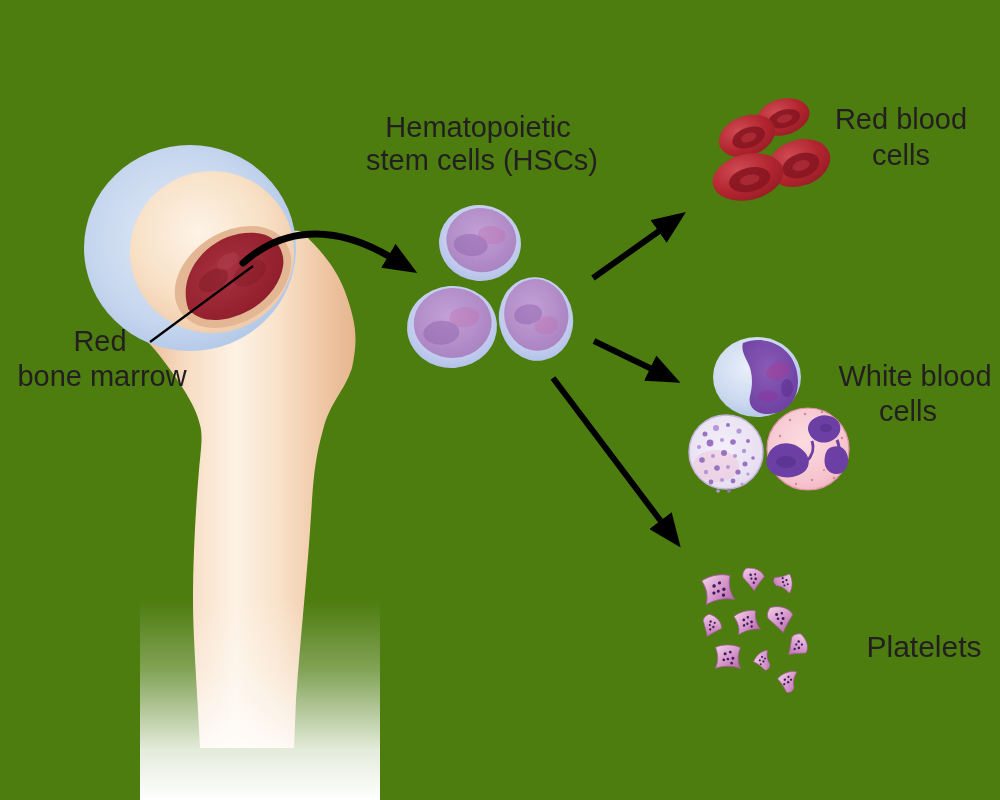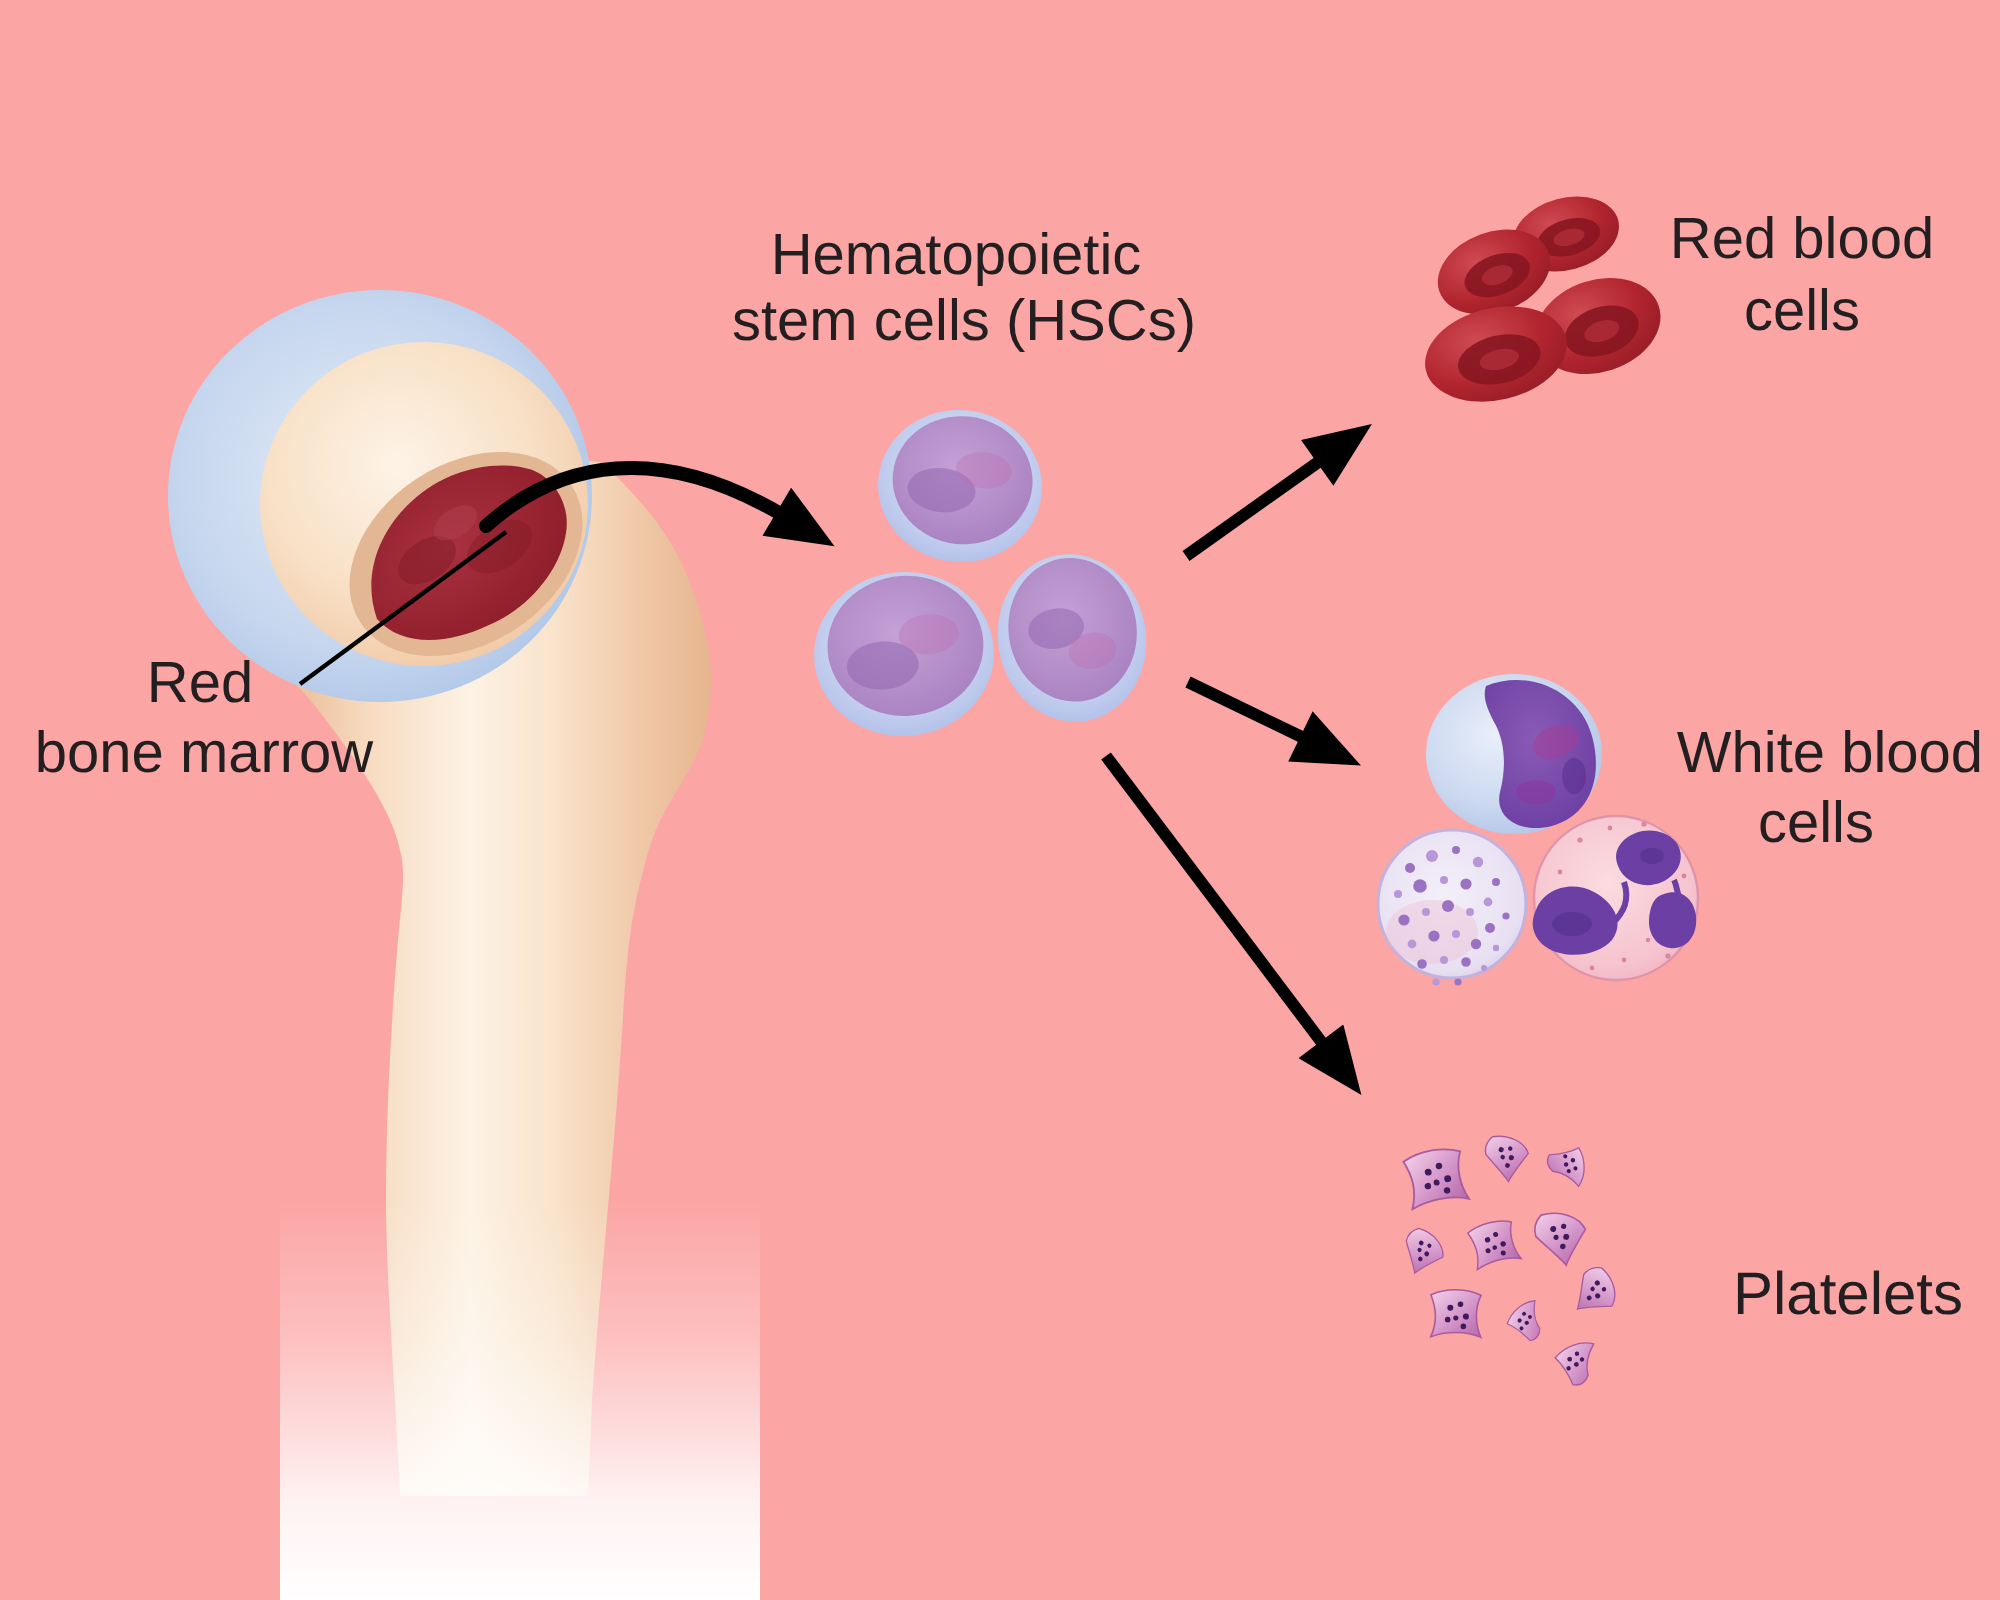--- a/index.html
+++ b/index.html
@@ -1,20 +1,20 @@
 <!DOCTYPE html>
 <html><head>
 <meta charset="utf-8">
 <style>
   html, body { margin: 0; padding: 0; background: #ffffff; }
   .stage {
     position: relative;
     width: 1000px;
     height: 800px;
-    background: #fca5a5;
+    background: #4d7c0f;
     font-family: "Liberation Sans", sans-serif;
     overflow: hidden;
   }
   svg text {
     font-family: "Liberation Sans", sans-serif;
     font-weight: 500;
   }
 </style>
 </head>
 <body>

